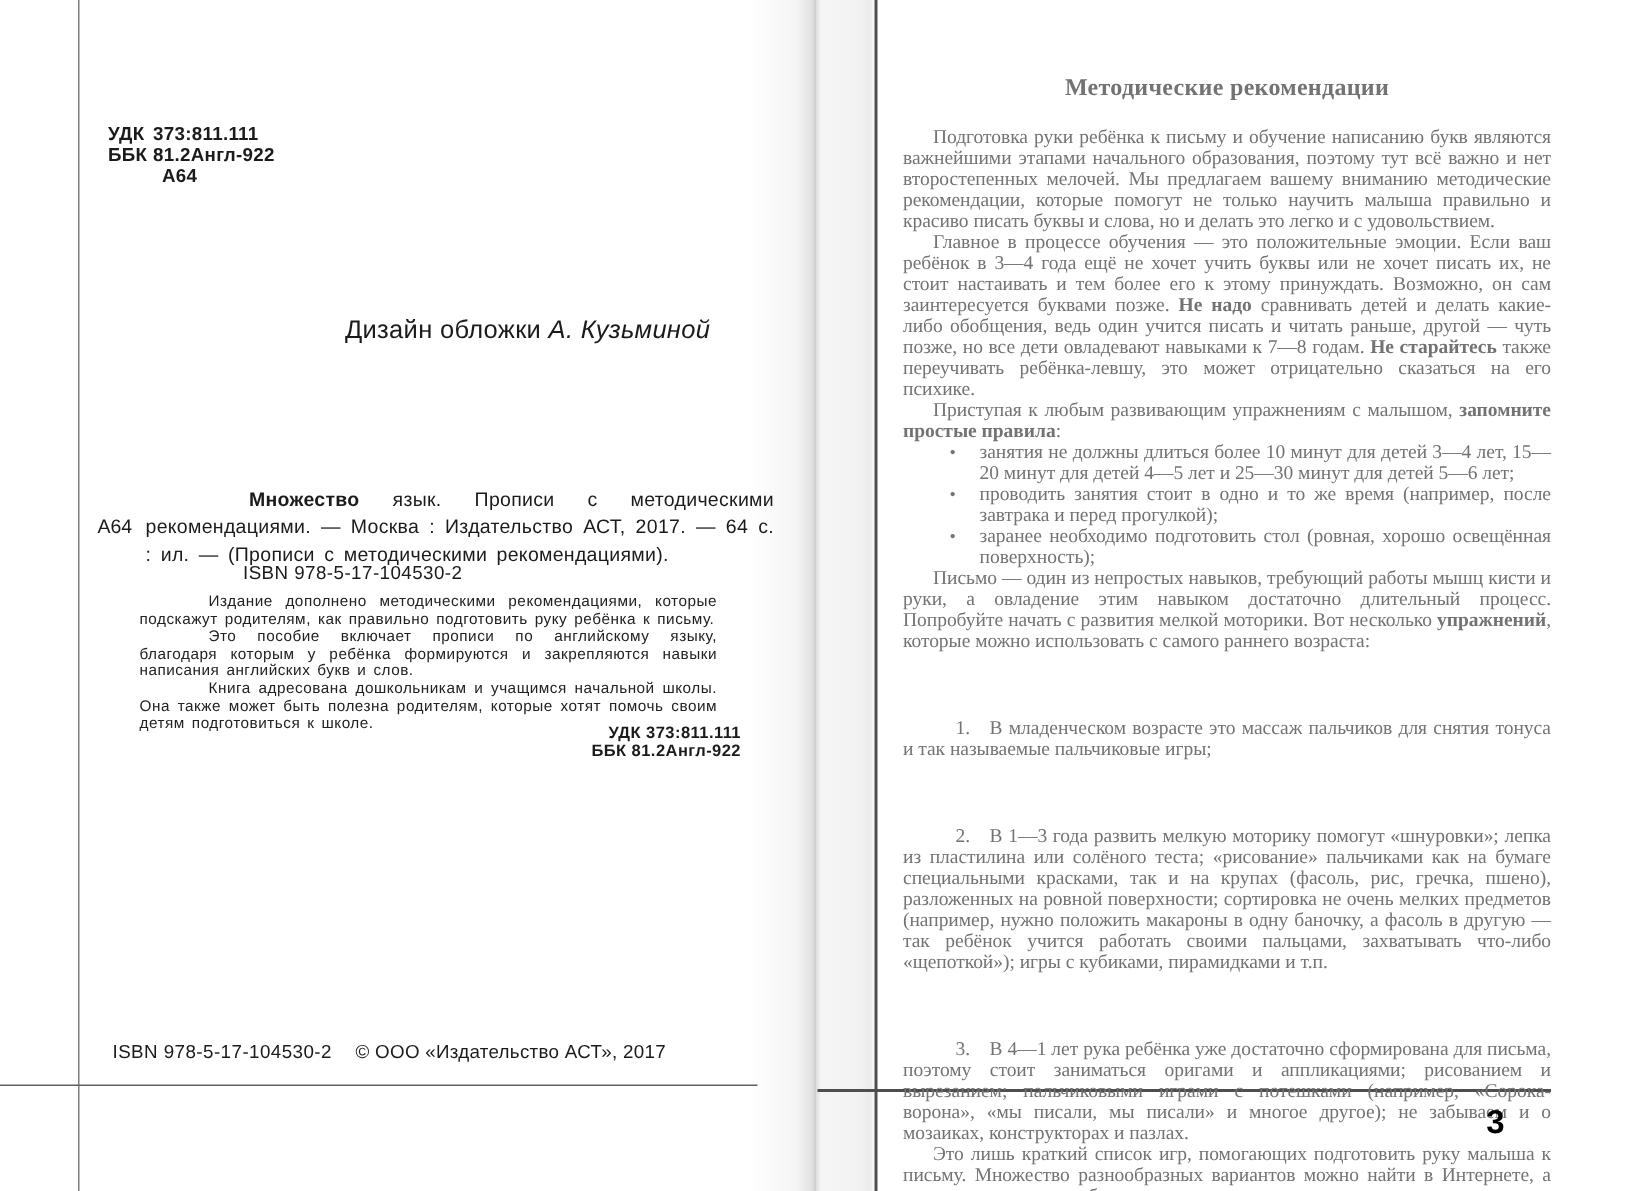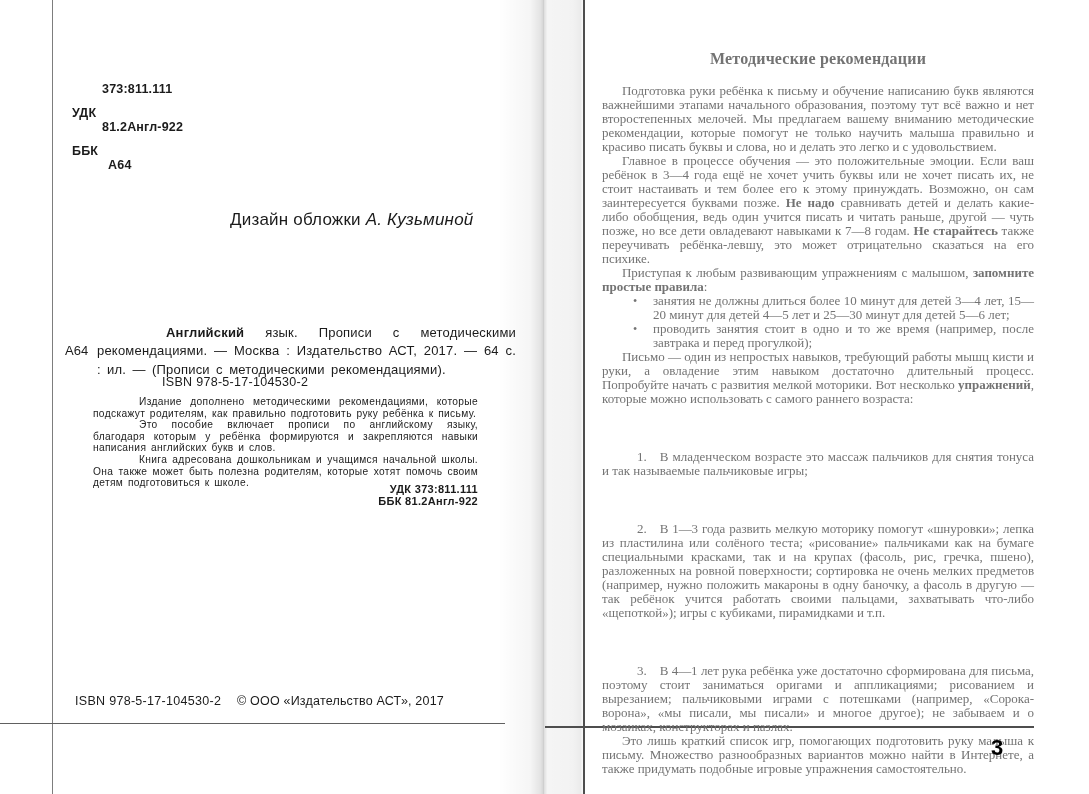--- a/index.html
+++ b/index.html
@@ -23,37 +23,37 @@
       rgba(0,0,0,0.16) 53%,
       rgba(0,0,0,0.04) 58%,
       rgba(0,0,0,0.05) 88%,
       rgba(0,0,0,0.08) 97%,
       rgba(0,0,0,0.02) 100%);}
   .gutter-seam{position:absolute;top:0;bottom:0;left:543px;width:1px;background:#cfcfcf;}
 
   
   .udk-top{position:absolute;left:72px;top:82px;font-size:12.5px;line-height:14px;font-weight:600;letter-spacing:.2px;}
   .udk-top .row{display:flex;}
-  .udk-top .lab{width:30px;margin-top:24px;}
+  .udk-top .lab{width:30px;}
   .udk-top .code{margin-left:36px;}
 
   .cover-design{position:absolute;left:230px;top:210px;font-size:17px;letter-spacing:.2px;}
   .cover-design .it{font-style:italic;}
 
   .entry-code{position:absolute;left:65px;top:343px;font-size:13px;}
   .entry-text{position:absolute;left:97px;top:324px;width:419px;font-size:13px;line-height:18.3px;
               text-align:justify;text-indent:69px;word-spacing:2.5px;letter-spacing:.2px;}
   .entry-text b{font-weight:700;}
   .entry-isbn{position:absolute;left:162px;top:375px;font-size:12.5px;letter-spacing:.3px;}
 
   .annotation{position:absolute;left:93px;top:396px;width:385px;font-size:10.2px;line-height:11.6px;
               text-align:justify;letter-spacing:.35px;word-spacing:1.5px;color:#222;}
   .annotation p{margin:0;text-indent:46px;}
 
-  .udk-bottom{position:absolute;left:93px;top:483px;width:385px;text-align:right;
+  .udk-bottom{position:absolute;left:109px;top:483px;width:385px;text-align:right;
               font-size:11px;line-height:12.4px;font-weight:700;letter-spacing:.3px;}
 
   .footer-isbn{position:absolute;left:75px;top:694px;font-size:12.5px;letter-spacing:.3px;}
   .footer-copy{position:absolute;left:237px;top:694px;width:241px;text-align:left;font-size:12.5px;letter-spacing:.2px;}
 
   
   .rp-col{position:absolute;left:602px;top:50px;width:432px;font-family:"Liberation Serif",serif;color:#737373;}
   .rp-title{margin:0 0 16px 0;text-align:center;font-size:16px;font-weight:700;letter-spacing:.2px;}
   .rp-body{font-size:13px;line-height:14px;text-align:justify;letter-spacing:-0.02px;}
   .rp-body p{margin:0;text-indent:20px;}
@@ -91,21 +91,21 @@
         <span class="code">А64</span>
       </div>
     </div>
 
     <div class="cover-design">
       <span>Дизайн обложки</span>
       <span class="it">А. Кузьминой</span>
     </div>
 
     <div class="entry-code">А64</div>
-    <div class="entry-text"><b>Английский</b> язык. Прописи с методическими рекомендациями. — Москва : Издательство АСТ, 2017. — 64 с. : ил. — (Прописи с методическими рекомендациями).</div>
+    <div class="entry-text"><b>Множество</b> язык. Прописи с методическими рекомендациями. — Москва : Издательство АСТ, 2017. — 64 с. : ил. — (Прописи с методическими рекомендациями).</div>
     <div class="entry-isbn">ISBN 978-5-17-104530-2</div>
 
     <div class="annotation">
         <p>Издание дополнено методическими рекомендациями, которые подскажут родителям, как правильно подготовить руку ребёнка к письму.</p>
         <p>Это пособие включает прописи по английскому языку, благодаря которым у ребёнка формируются и закрепляются навыки написания английских букв и слов.</p>
         <p>Книга адресована дошкольникам и учащимся начальной школы. Она также может быть полезна родителям, которые хотят помочь своим детям подготовиться к школе.</p>
       </div>
 
     <div class="udk-bottom">
       <div>УДК 373:811.111</div>
@@ -118,20 +118,21 @@
 
   <div>
     <div class="rp-col">
       <h1 class="rp-title">Методические рекомендации</h1>
       <div class="rp-body">
           <p>Подготовка руки ребёнка к письму и обучение написанию букв являются важнейшими этапами начального образования, поэтому тут всё важно и нет второстепенных мелочей. Мы предлагаем вашему вниманию методические рекомендации, которые помогут не только научить малыша правильно и красиво писать буквы и слова, но и делать это легко и с удовольствием.</p>
           <p>Главное в процессе обучения — это положительные эмоции. Если ваш ребёнок в 3—4 года ещё не хочет учить буквы или не хочет писать их, не стоит настаивать и тем более его к этому принуждать. Возможно, он сам заинтересуется буквами позже. <b>Не надо</b> сравнивать детей и делать какие-либо обобщения, ведь один учится писать и читать раньше, другой — чуть позже, но все дети овладевают навыками к 7—8 годам. <b>Не старайтесь</b> также переучивать ребёнка-левшу, это может отрицательно сказаться на его психике.</p>
           <p>Приступая к любым развивающим упражнениям с малышом, <b>запомните простые правила</b>:</p>
           <div class="rp-bullet">занятия не должны длиться более 10 минут для детей 3—4 лет, 15—20 минут для детей 4—5 лет и 25—30 минут для детей 5—6 лет;</div>
           <div class="rp-bullet">проводить занятия стоит в одно и то же время (например, после завтрака и перед прогулкой);</div>
+          <div class="rp-bullet">заранее необходимо подготовить стол (ровная, хорошо освещённая поверхность);</div>
           <p>Письмо — один из непростых навыков, требующий работы мышц кисти и руки, а овладение этим навыком достаточно длительный процесс. Попробуйте начать с развития мелкой моторики. Вот несколько <b>упражнений</b>, которые можно использовать с самого раннего возраста:</p>
           <p class="rp-num">1. В младенческом возрасте это массаж пальчиков для снятия тонуса и так называемые пальчиковые игры;</p>
           <p class="rp-num">2. В 1—3 года развить мелкую моторику помогут «шнуровки»; лепка из пластилина или солёного теста; «рисование» пальчиками как на бумаге специальными красками, так и на крупах (фасоль, рис, гречка, пшено), разложенных на ровной поверхности; сортировка не очень мелких предметов (например, нужно положить макароны в одну баночку, а фасоль в другую — так ребёнок учится работать своими пальцами, захватывать что-либо «щепоткой»); игры с кубиками, пирамидками и т.п.</p>
           <p class="rp-num">3. В 4—1 лет рука ребёнка уже достаточно сформирована для письма, поэтому стоит заниматься оригами и аппликациями; рисованием и вырезанием; пальчиковыми играми с потешками (например, «Сорока-ворона», «мы писали, мы писали» и многое другое); не забываем и о мозаиках, конструкторах и пазлах.</p>
           <p>Это лишь краткий список игр, помогающих подготовить руку малыша к письму. Множество разнообразных вариантов можно найти в Интернете, а также придумать подобные игровые упражнения самостоятельно.</p>
         </div>
     </div>
     <div class="page-number">3</div>
   </div>
 

